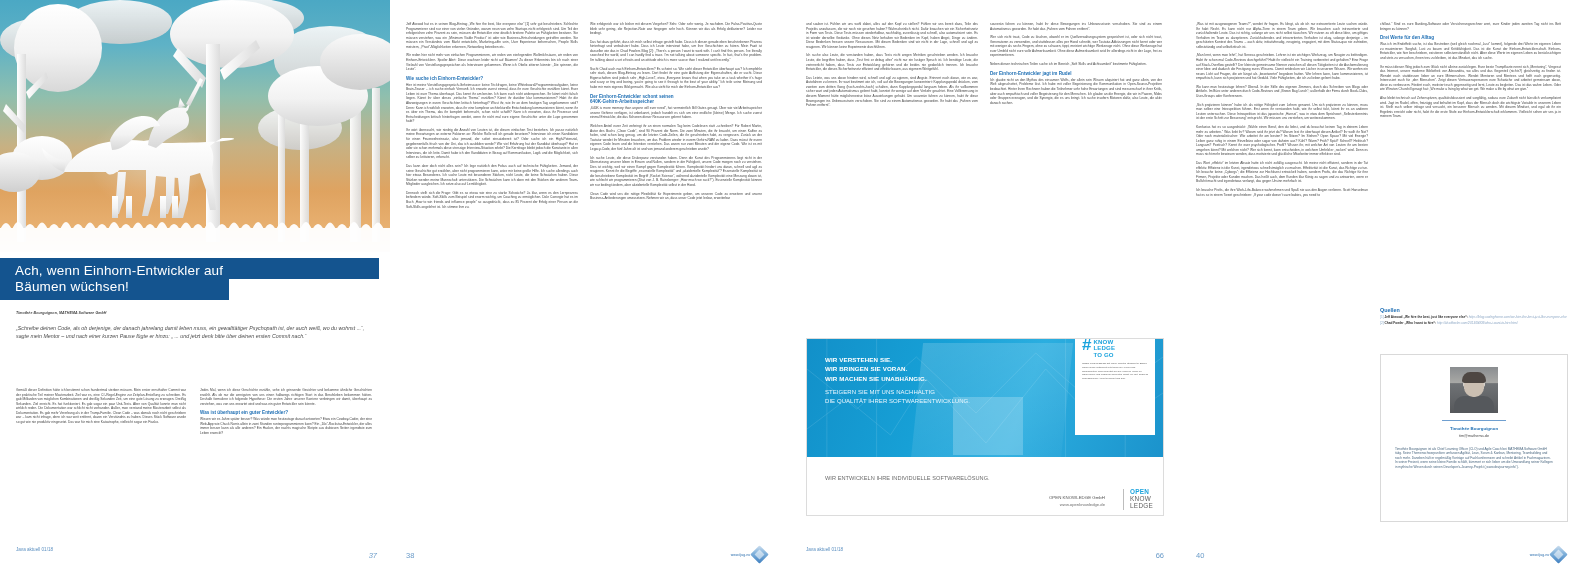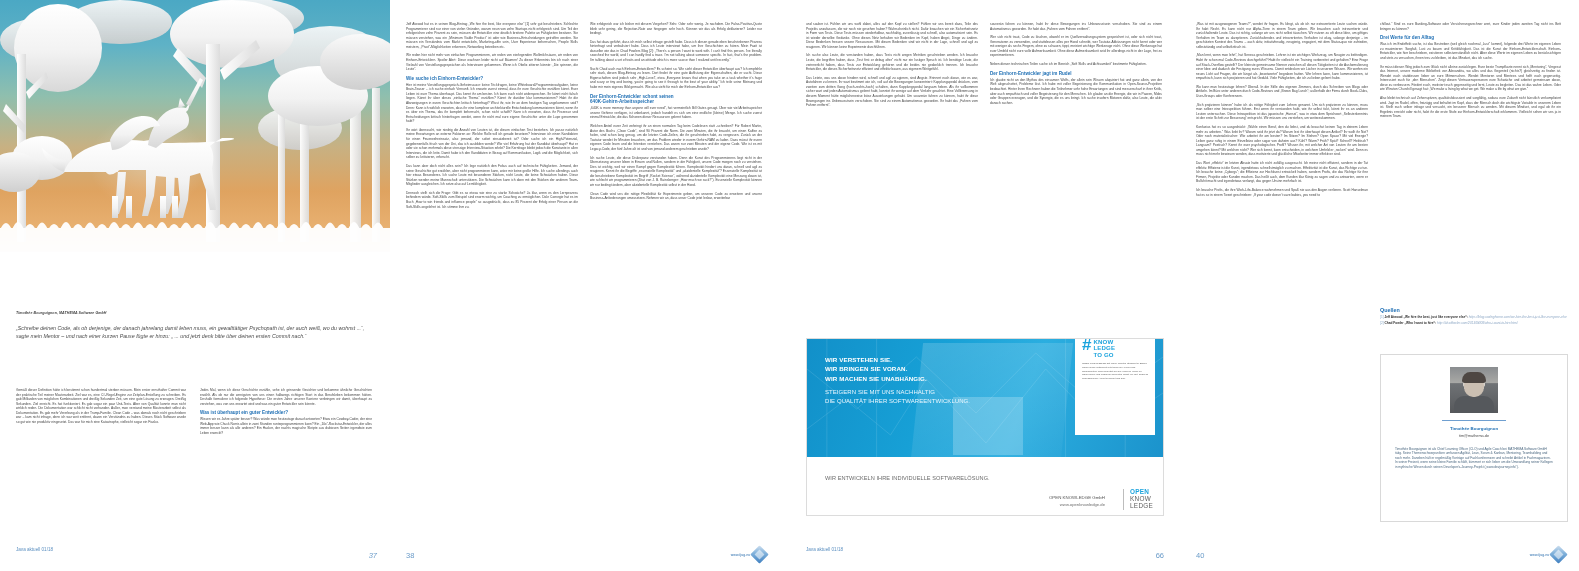--- a/index.html
+++ b/index.html
@@ -296,20 +296,25 @@
                    q6 -16 12 0 q6 -12 12 0 q6 -15 12 0 q6 -12 12 0 q6 -16 12 0
                    q6 -12 12 0 q6 -15 12 0 q6 -12 12 0 q6 -16 12 0 q6 -12 12 0
                    q6 -15 12 0 q6 -12 12 0 q6 -16 12 0 q6 -12 12 0 q6 -15 12 0
                    q6 -12 12 0 q6 -16 12 0 q6 -12 12 0 q6 -15 12 0 q6 -12 12 0
                    q6 -16 12 0 q6 -12 12 0 q6 -15 12 0 q6 -12 12 0 q6 -16 12 0
                    q6 -12 12 0 q6 -15 12 0 L390 252 L0 252 Z"></path>
         </g>
       </svg>
     </div>
 
+    <div class="titlebar">
+      <div class="t-line">Ach, wenn Einhorn-Entwickler auf</div>
+      <div class="t-line t-line2">Bäumen wüchsen!</div>
+      <div class="title-notch"></div>
+    </div>
 
     <div class="byline">Timothée Bourguignon, MATHEMA Software GmbH</div>
     <div class="pullquote">„Schreibe deinen Code, als ob derjenige, der danach jahrelang damit leben muss, ein gewalttätiger Psychopath ist, der auch weiß, wo du wohnst ...“, sagte mein Mentor – und nach einer kurzen Pause fügte er hinzu: „ ... und jetzt denk bitte über deinen ersten Commit nach.“</div>
 
     <div class="col clip" style="left:16px;top:388px;width:170px;height:132px;">
       <p>Gemäß dieser Definition hätte ich bestimmt schon hundertmal sterben müssen. Mein erster ernsthafter Commit war der praktische Teil meiner Masterarbeit. Ziel war es, eine C#-Regel-Engine zur Zeitplan-Erstellung zu schreiben. Es gab Milliarden von möglichen Kombinationen und dreißig Sekunden Zeit, um eine gute Lösung zu erzeugen. Dreißig Sekunden. Ziel erreicht. Es hat funktioniert. Es gab sogar ein paar Unit-Tests. Aber von Qualität konnte man nicht wirklich reden. Die Dokumentation war schlicht nicht vorhanden. Außer, man verstand meine Masterarbeit selbst als Dokumentation. Es gab mehr Vererbung als in der Trump-Familie. Clean Code – was damals noch nicht geschrieben war – kam nicht infrage, denn ich war weit entfernt, davon ein Verständnis zu haben. Dieses Stück Software wurde so gut wie nie produktiv eingesetzt. Das war für mich eine Katastrophe, vielleicht sogar ein Fiasko.</p>
     </div>
 
     <div class="col clip" style="left:200px;top:388px;width:172px;height:132px;">
       <p>Jedes Mal, wenn ich diese Geschichte erzähle, sehe ich grinsende Gesichter und bekomme ähnliche Geschichten erzählt. Als ob nur die wenigsten von uns einen halbwegs richtigen Start in das Berufsleben bekommen hätten. Deshalb formuliere ich folgende Hypothese: Die ersten Jahre unserer Karriere verbringen wir damit, überhaupt zu verstehen, was von uns erwartet wird und was ein guter Entwickler sein könnte.</p>

